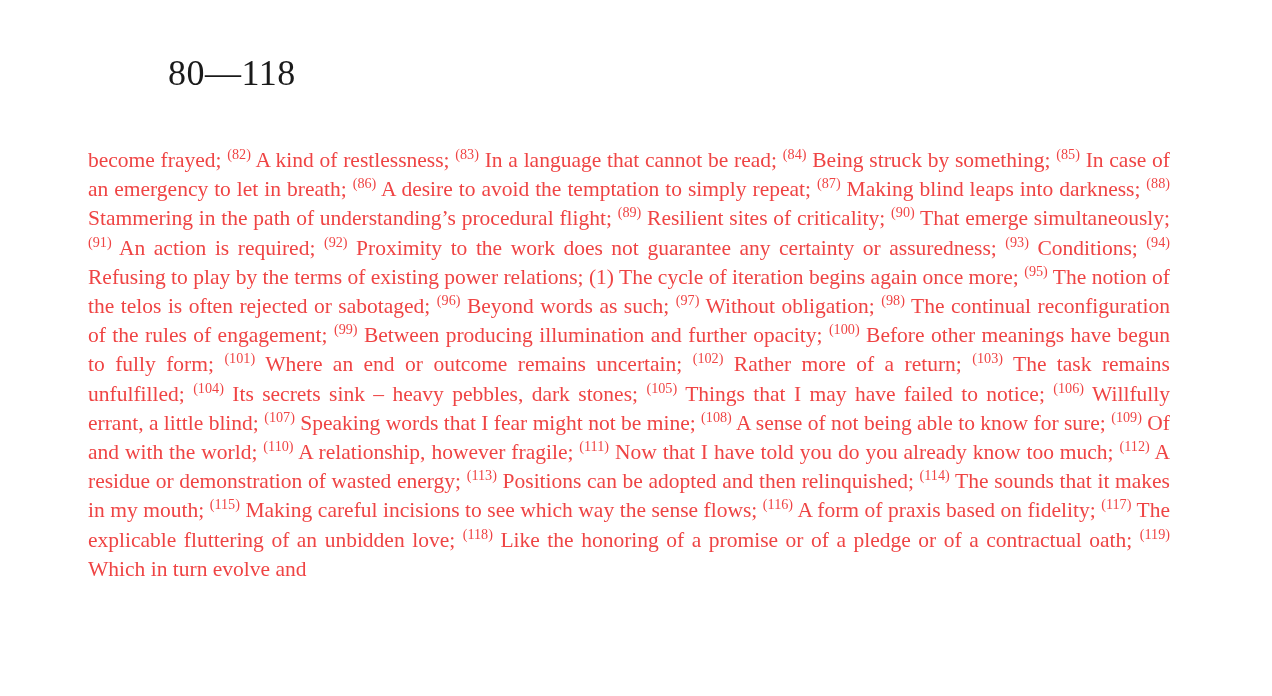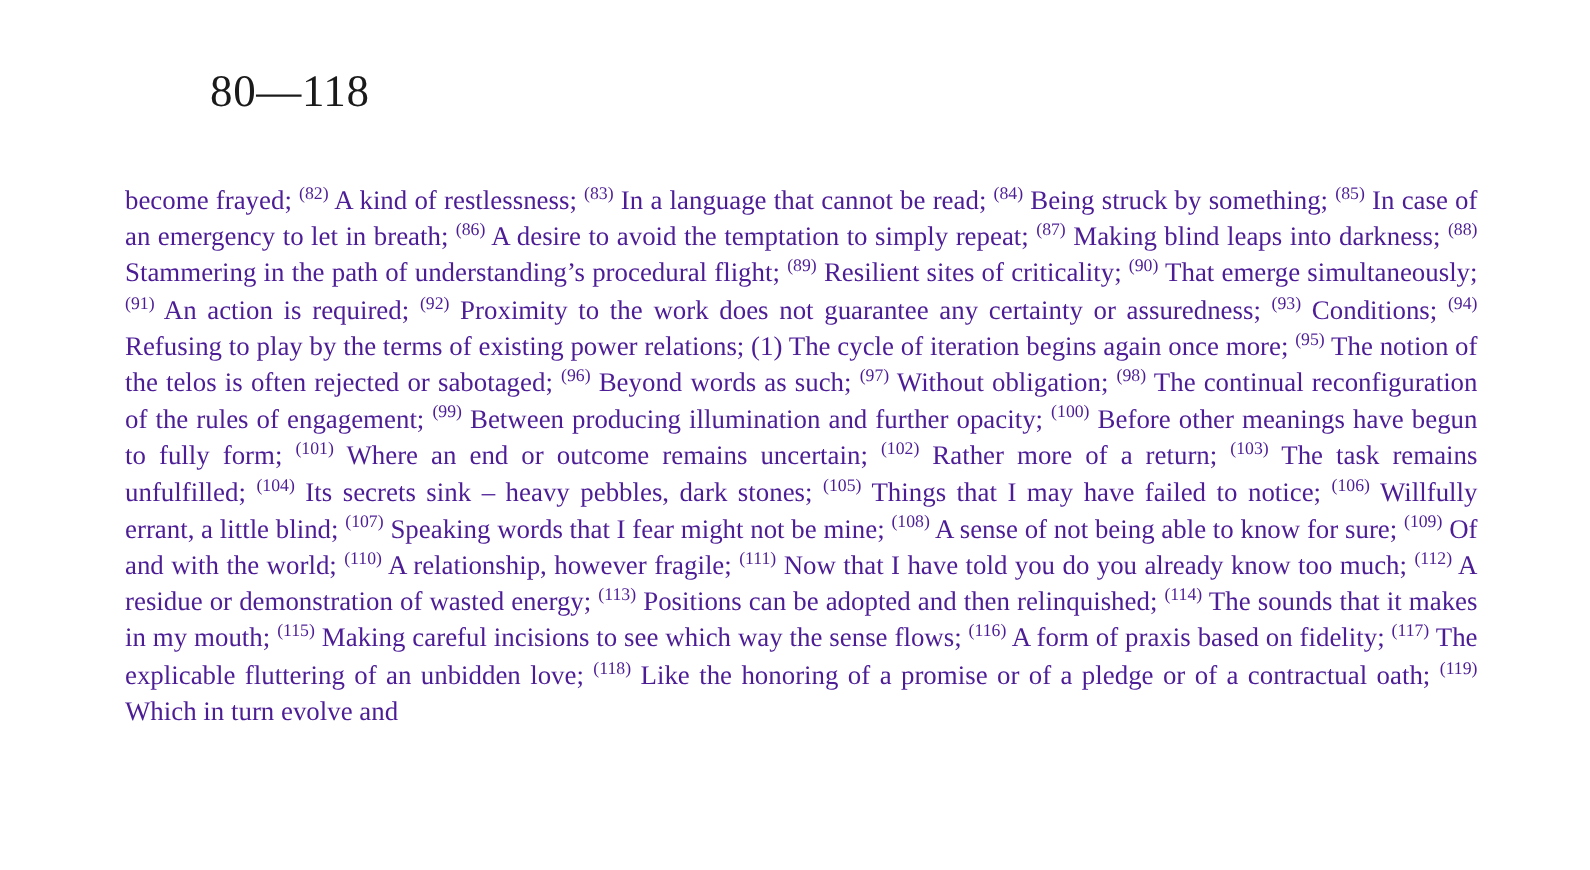--- a/index.html
+++ b/index.html
@@ -32,22 +32,21 @@
   }
   .body-text {
     position: absolute;
     left: 88px;
     top: 146px;
     width: 1082px;
     font-size: 21.5px;
     line-height: 29.2px;
     text-align: justify;
     text-justify: inter-word;
-    color: #4c1d95;
-    margin-left: 12px;
+    color: #ef4444;
   }
   .body-text sup {
     font-size: 0.66em;
     vertical-align: super;
     line-height: 0;
   }
 </style>
 </head>
 <body>
 

